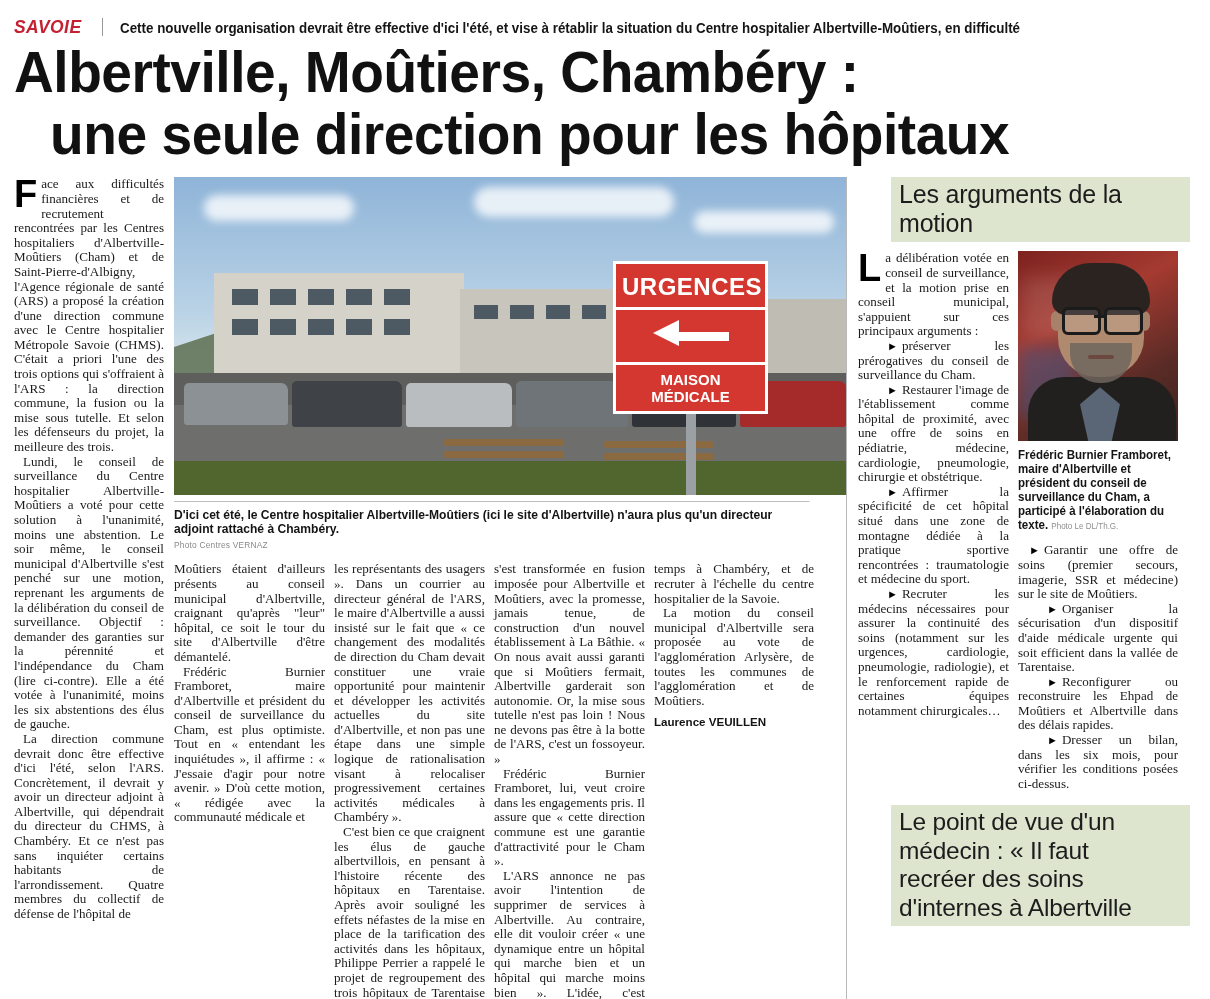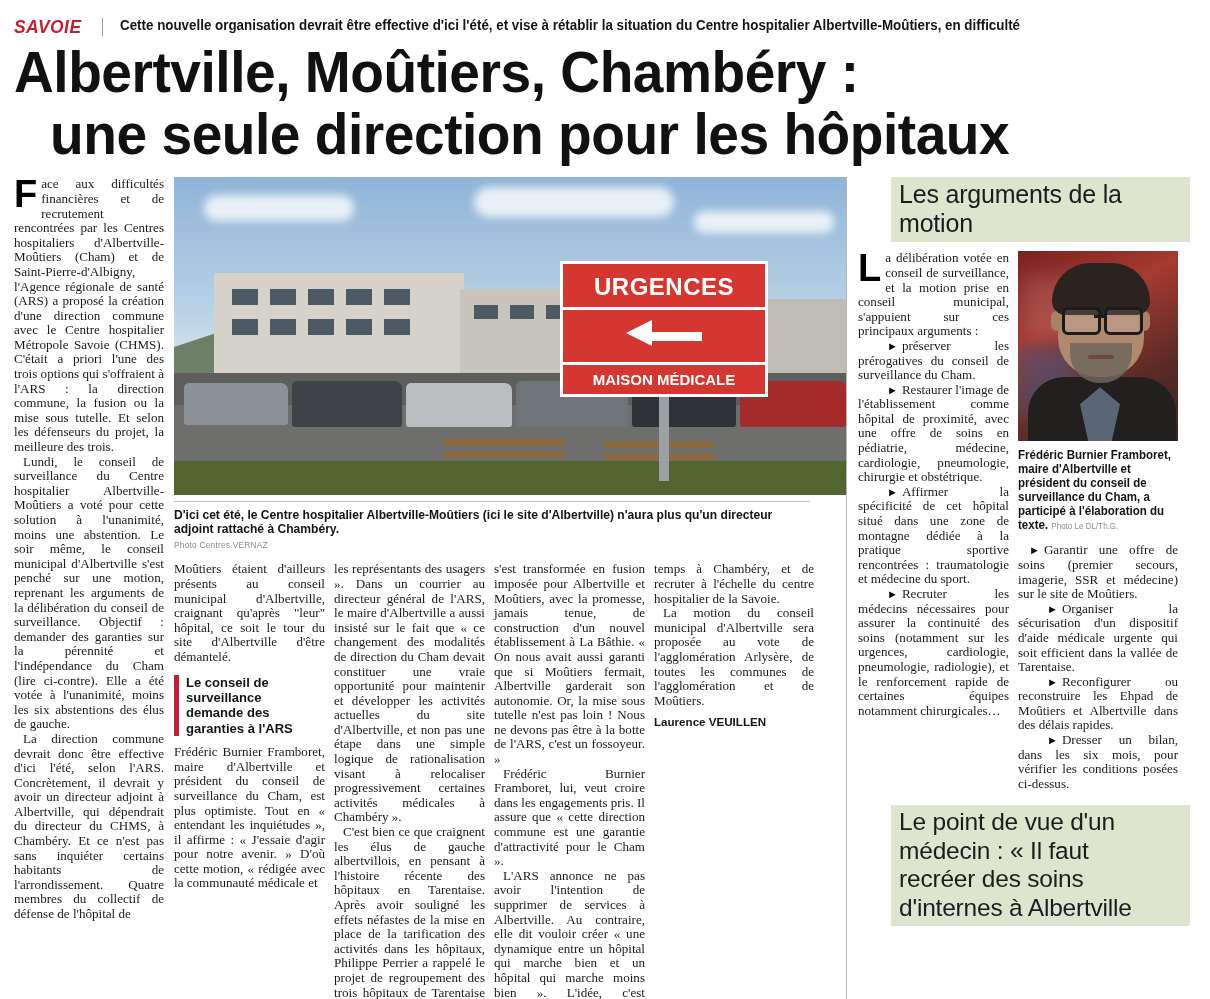--- a/index.html
+++ b/index.html
@@ -6,21 +6,21 @@
   body{
     width:1210px;height:999px;
     background:#ffffff;
     font-family:"Liberation Serif", serif;
     color:#111;
     overflow:hidden;
   }
   .page{position:relative;width:1210px;height:999px;box-sizing:border-box;padding:0 14px;}
 
   
-  .kicker-row{display:flex;align-items:flex-start;gap:13px;padding-top:16px;}
+  .kicker-row{display:flex;align-items:center;gap:13px;padding-top:16px;}
   .kicker-tag{
     font-family:"Liberation Sans", sans-serif;
     font-weight:bold;font-style:italic;
     font-size:19px;letter-spacing:.5px;
     color:#c42032;
     transform:scaleX(.92);transform-origin:left center;
     white-space:nowrap;
   }
   .kicker-sep{width:1px;align-self:stretch;background:#999;margin:2px 4px 2px 2px;}
   .kicker-text{
@@ -86,21 +86,21 @@
   .photo .hills{position:absolute;left:0;right:0;top:120px;height:80px;background:#5d6f50;
     clip-path:polygon(0% 62%,8% 40%,18% 52%,27% 30%,38% 46%,50% 28%,62% 44%,74% 26%,86% 42%,100% 30%,100% 100%,0% 100%);opacity:.85;}
   .photo .cloud{position:absolute;background:rgba(255,255,255,.78);border-radius:40px;filter:blur(4px);}
   .photo .bld{position:absolute;background:#cfcdc6;}
   .photo .bldwin{position:absolute;background:#4d5a63;}
   .photo .ground{position:absolute;left:0;right:0;bottom:0;height:122px;background:#5e5e5c;}
   .photo .grass{position:absolute;left:0;right:0;bottom:0;height:34px;background:#51652f;}
   .photo .road{position:absolute;left:0;right:0;bottom:34px;height:56px;background:#6e6e6c;}
   .photo .car{position:absolute;border-radius:5px 7px 3px 3px;}
   .photo .bench{position:absolute;background:#8c6a41;height:7px;border-radius:2px;}
-  .sign{position:absolute;right:78px;top:84px;width:208px;}
+  .sign{position:absolute;right:78px;top:84px;width:155px;}
   .sign .panel{
     background:#d3372f;color:#fff;
     font-family:"Liberation Sans", sans-serif;
     font-weight:bold;font-size:24px;text-align:center;
     padding:9px 6px 6px;letter-spacing:.5px;
     border:3px solid #fff;
   }
   .sign .arrowbox{background:#d3372f;border:3px solid #fff;border-top:none;padding:10px 6px 12px;text-align:center;}
   .sign .arrow{display:inline-block;width:0;height:0;border-top:13px solid transparent;border-bottom:13px solid transparent;border-right:26px solid #fff;}
   .sign .arrowtail{display:inline-block;width:52px;height:9px;background:#fff;vertical-align:5px;margin-left:-2px;}
@@ -269,24 +269,20 @@
           <div class="post"></div>
         </div>
       </div>
 
       <div class="caption">D'ici cet été, le Centre hospitalier Albertville-Moûtiers (ici le site d'Albertville) n'aura plus qu'un directeur adjoint rattaché à Chambéry.</div>
       <div class="credit">Photo Centres VERNAZ</div>
 
       <div class="textcols">
         <div class="tcol">
           <p class="bt">Moûtiers étaient d'ailleurs présents au conseil municipal d'Albertville, craignant qu'après "leur" hôpital, ce soit le tour du site d'Albertville d'être démantelé.</p>
-          <div class="subhead">
-            <span class="bar"></span>
-            <span class="txt">Le conseil de surveillance demande des garanties à l'ARS</span>
-          </div>
           <p class="bt">Frédéric Burnier Framboret, maire d'Albertville et président du conseil de surveillance du Cham, est plus optimiste. Tout en « entendant les inquiétudes », il affirme : « J'essaie d'agir pour notre avenir. » D'où cette motion, « rédigée avec la communauté médicale et</p>
         </div>
 
         <div class="tcol">
           <p class="bt">les représentants des usagers ». Dans un courrier au directeur général de l'ARS, le maire d'Albertville a aussi insisté sur le fait que « ce changement des modalités de direction du Cham devait constituer une vraie opportunité pour maintenir et développer les activités actuelles du site d'Albertville, et non pas une étape dans une simple logique de rationalisation visant à relocaliser progressivement certaines activités médicales à Chambéry ».</p>
           <p class="bt">C'est bien ce que craignent les élus de gauche albertvillois, en pensant à l'histoire récente des hôpitaux en Tarentaise. Après avoir souligné les effets néfastes de la mise en place de la tarification des activités dans les hôpitaux, Philippe Perrier a rappelé le projet de regroupement des trois hôpitaux de Tarentaise (Albertville, Moûtiers et Bourg-Saint-Maurice), qui</p>
         </div>
 
         <div class="tcol">
           <p class="bt">s'est transformée en fusion imposée pour Albertville et Moûtiers, avec la promesse, jamais tenue, de construction d'un nouvel établissement à La Bâthie. « On nous avait aussi garanti que si Moûtiers fermait, Albertville garderait son autonomie. Or, la mise sous tutelle n'est pas loin ! Nous ne devons pas être à la botte de l'ARS, c'est un fossoyeur. »</p>

